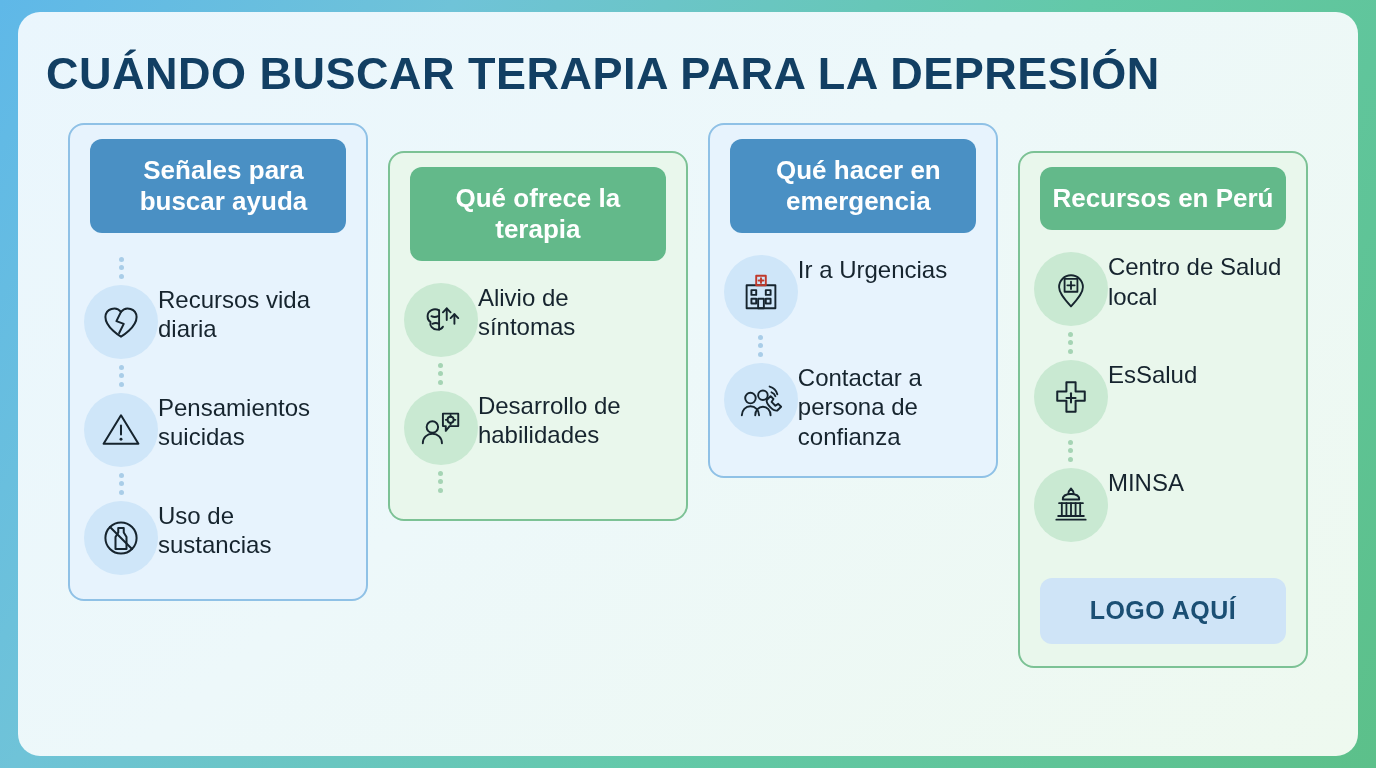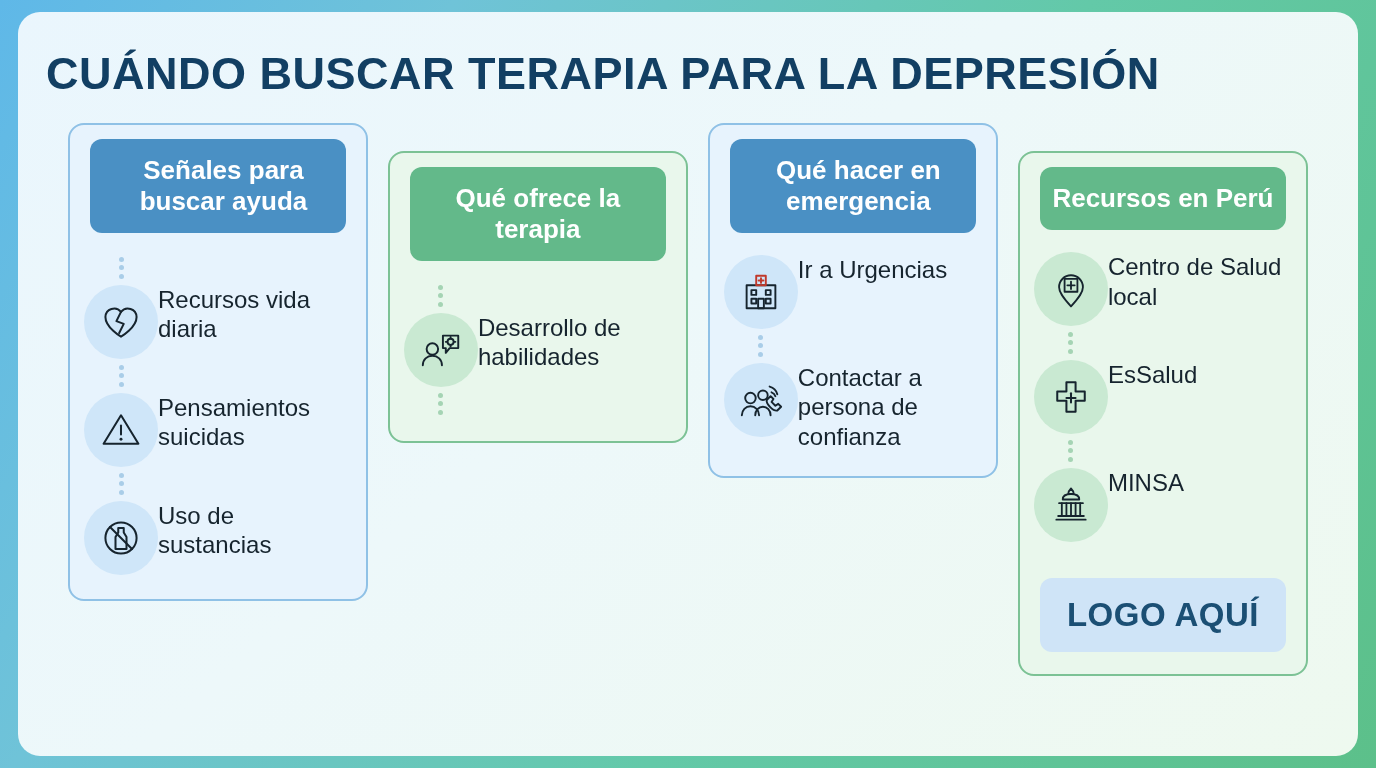--- a/index.html
+++ b/index.html
@@ -104,25 +104,25 @@
     display: block;
     width: 5px;
     height: 5px;
     border-radius: 50%;
   }
   .dots-blue i { background: #a9cde8; }
   .dots-green i { background: #a5d4b4; }
 
   .logo-box {
     margin: 34px 6px 0 6px;
-    height: 74px;
+    height: 66px;
     border-radius: 12px;
     background: #cfe4f7;
     color: #1b4f74;
-    font-size: 33px;
+    font-size: 25px;
     font-weight: bold;
     display: flex;
     align-items: center;
     justify-content: center;
     letter-spacing: 0.5px;
   }
 </style>
 </head>
 <body>
 
@@ -187,20 +187,35 @@
           <div class="label">Uso de sustancias</div>
         </div>
 
       </div>
     </div>
 
     <div class="col green col-2">
       <div class="col-head head-green">Qué ofrece la terapia</div>
       <div class="items">
 
+        <div class="item">
+          <div class="bubble bub-green">
+            <svg width="46" height="46" viewBox="0 0 48 48" fill="none" stroke="#16242e" stroke-width="2" stroke-linecap="round" stroke-linejoin="round">
+              <path d="M22 14c-5-3-12 0-12 6 0 3 1 5 3 6-1 4 2 8 7 8 3 0 5-1 6-3"></path>
+              <path d="M22 14v20"></path>
+              <path d="M14 20c2 1 5 1 7 0"></path>
+              <path d="M15 28c2-1 5-1 7 0"></path>
+              <polyline points="30,24 30,12"></polyline>
+              <polyline points="26,16 30,12 34,16"></polyline>
+              <polyline points="38,28 38,18"></polyline>
+              <polyline points="34,22 38,18 42,22"></polyline>
+            </svg>
+          </div>
+          <div class="label">Alivio de síntomas</div>
+        </div>
 
         <div class="dots dots-green">
             <i></i>
             <i></i>
             <i></i>
           </div>
 
         <div class="item">
           <div class="bubble bub-green">
             <svg width="46" height="46" viewBox="0 0 48 48" fill="none" stroke="#16242e" stroke-width="2" stroke-linecap="round" stroke-linejoin="round">

